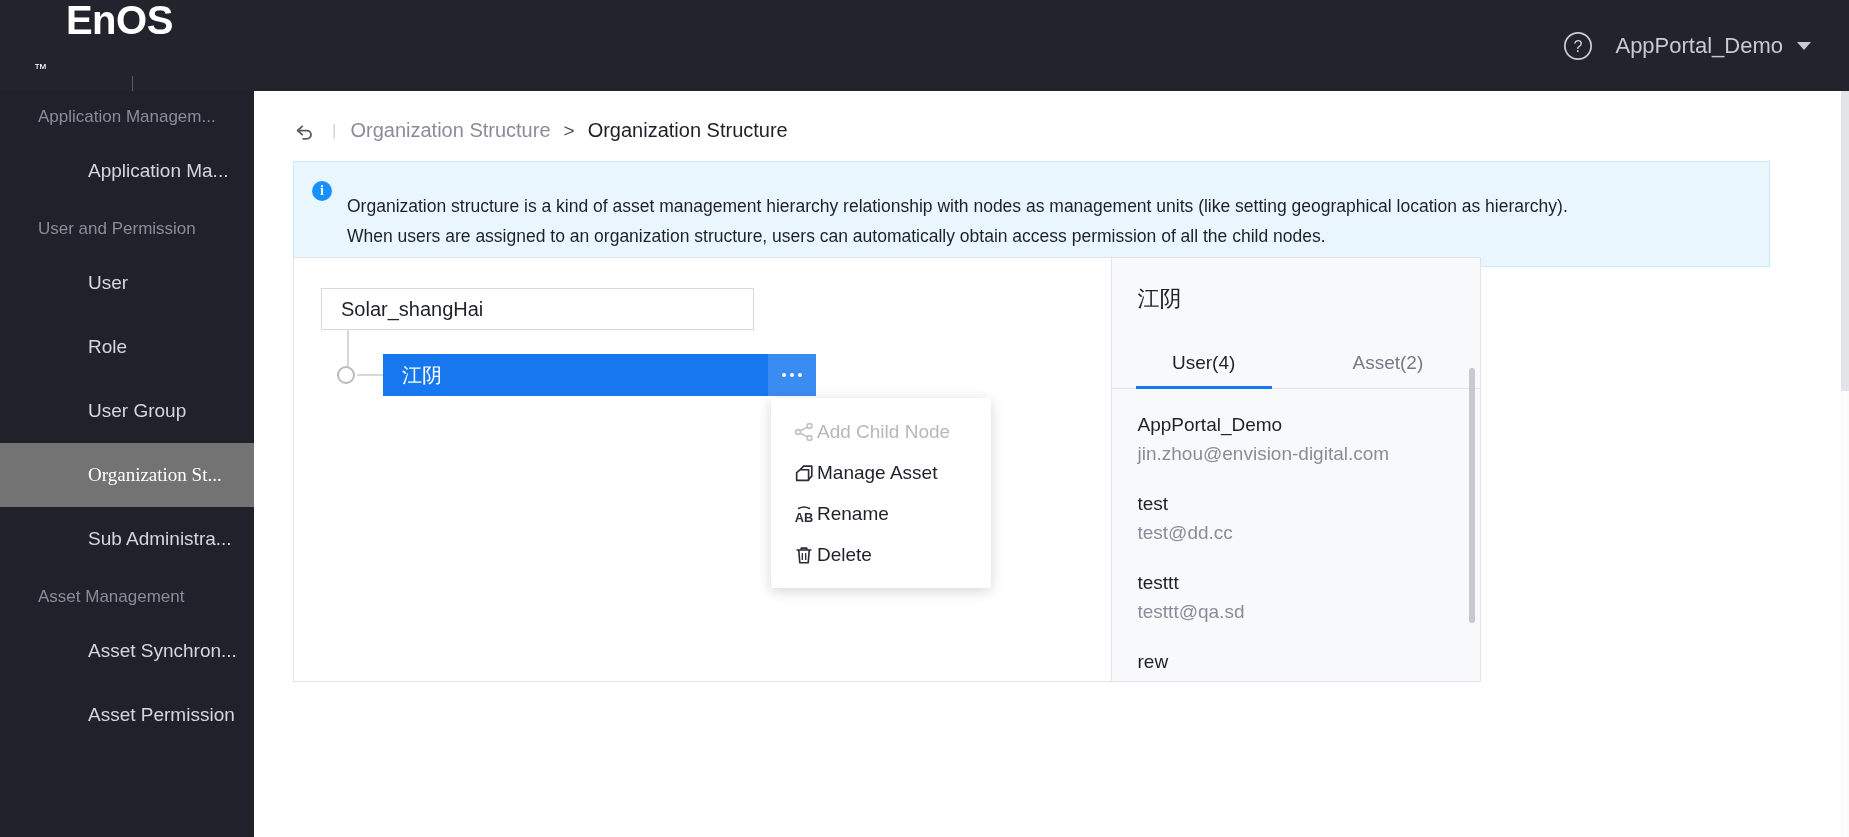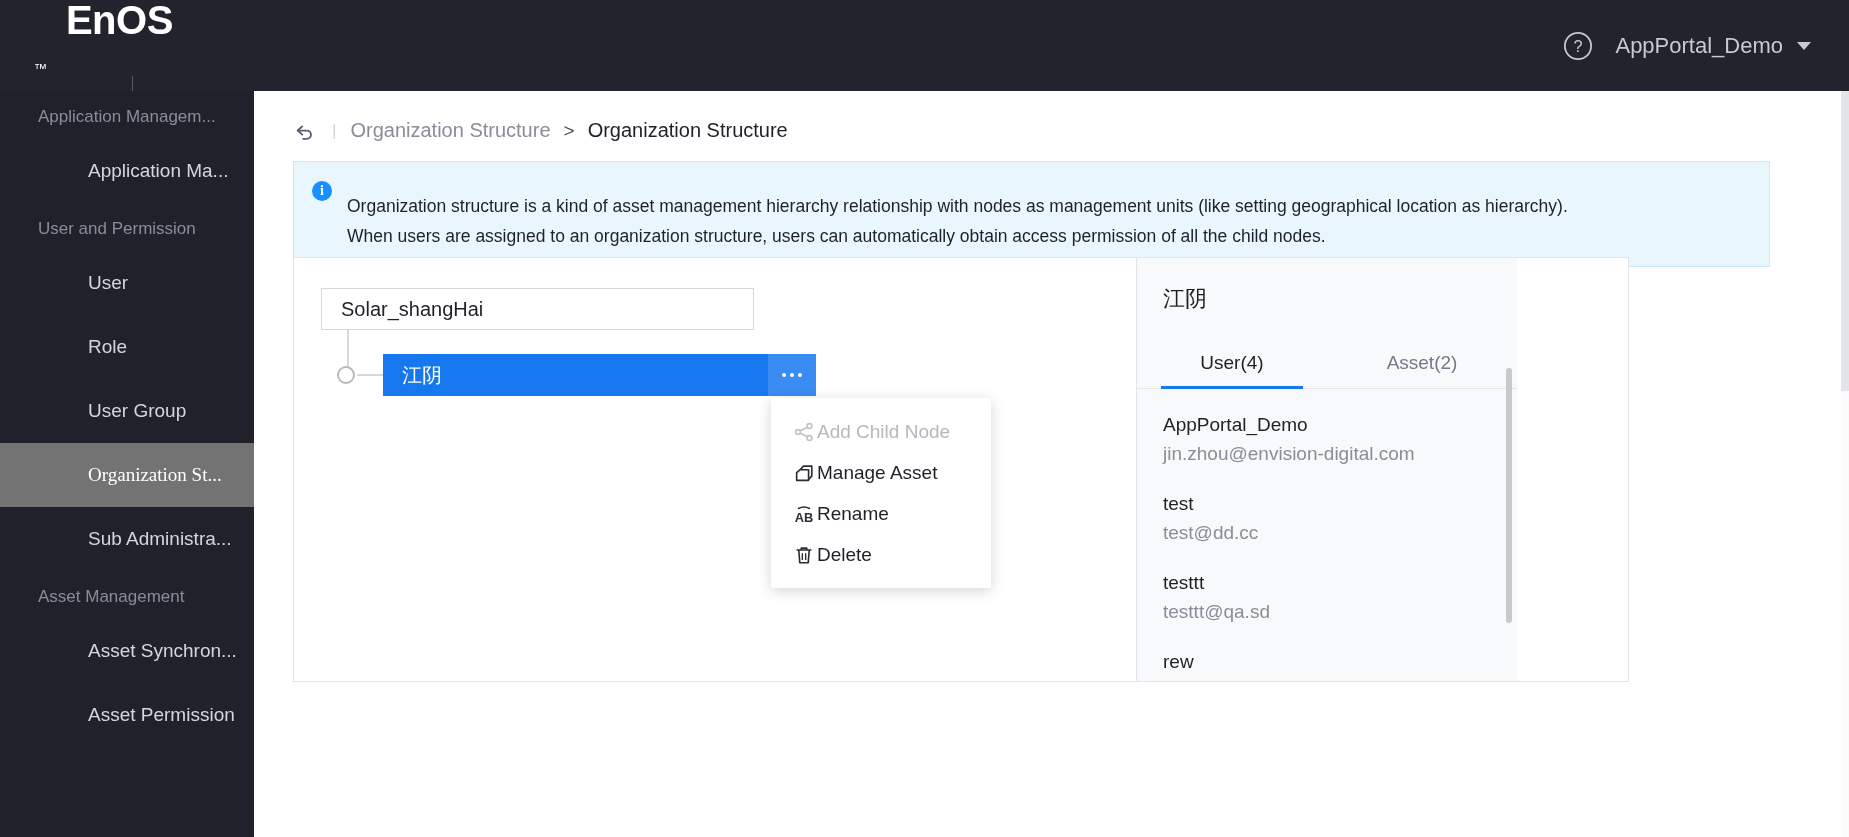--- a/index.html
+++ b/index.html
@@ -91,21 +91,21 @@
     display: flex; align-items: center; justify-content: center;
     font-family: "Liberation Serif", serif;
   }
   .notice-text {
     color: #1f2129; font-size: 17.5px; line-height: 30px; margin-top: 14px;
   }
 
   
   .card {
     position: absolute; left: 293px; top: 257px;
-    width: 1336px; height: 425px;
+    width: 1188px; height: 425px;
     border: 1px solid #e2e4e9; background: #ffffff;
     display: flex;
   }
   .tree-pane {
     position: relative; width: 843px; height: 100%;
     border-right: 1px solid #e2e4e9; overflow: hidden;
   }
 
   .root-box {
     position: absolute; left: 27px; top: 30px;

